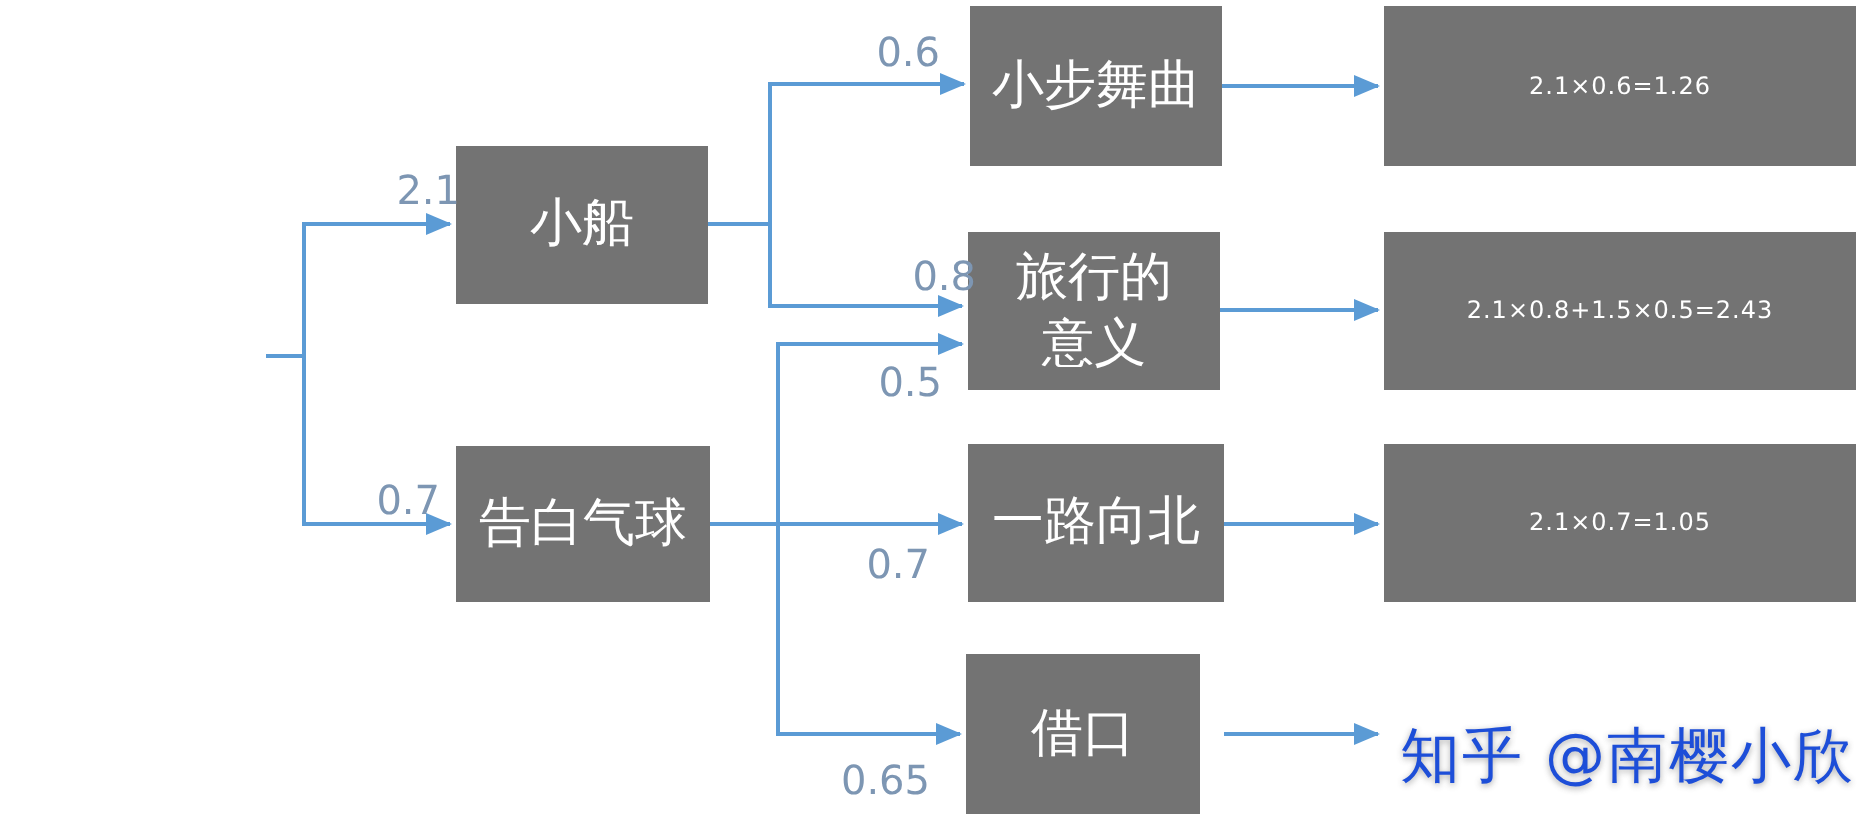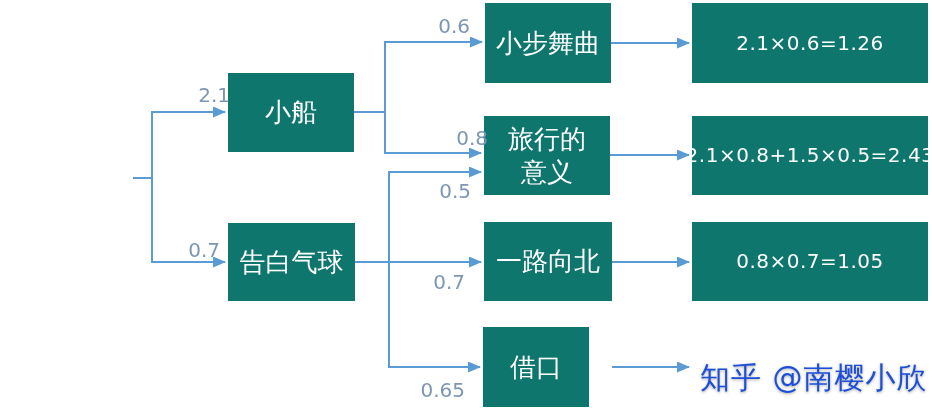--- a/index.html
+++ b/index.html
@@ -5,30 +5,30 @@
   html,body{margin:0;padding:0;background:#ffffff;}
   .stage{
     position:relative;
     width:932px;height:416px;
     background:#ffffff;
     font-family:"DejaVu Sans","Liberation Sans",sans-serif;
     overflow:hidden;
   }
   .node{
     position:absolute;
-    background:#0f766e;
+    background:#737373;
     color:#ffffff;
     display:flex;align-items:center;justify-content:center;
     text-align:center;
     white-space:pre-line;
     line-height:1.25;
     box-sizing:border-box;
   }
   .node.label26{font-size:26px;}
-  .node.result{font-size:20px;letter-spacing:0.5px;}
+  .node.result{font-size:12px;letter-spacing:0.5px;}
   .weight{
     position:absolute;
     width:60px;
     text-align:right;
     color:#7D96B3;
     font-size:20px;
     line-height:22px;
   }
   svg.connectors{position:absolute;left:0;top:0;width:932px;height:416px;}
   .watermark{
@@ -69,25 +69,25 @@
   </svg>
 
 
   <div class="node label26" style="left:228px;top:73px;width:126px;height:79px;">小船</div>
   <div class="node label26" style="left:228px;top:223px;width:127px;height:78px;">告白气球</div>
 
   <div class="node label26" style="left:485px;top:3px;width:126px;height:80px;">小步舞曲</div>
   <div class="node label26" style="left:484px;top:116px;width:126px;height:79px;">旅行的
 意义</div>
   <div class="node label26" style="left:484px;top:222px;width:128px;height:79px;">一路向北</div>
-  <div class="node label26" style="left:483px;top:327px;width:106px;height:80px;">借口</div>
+  <div class="node label26" style="left:483px;top:327px;width:117px;height:80px;">借口</div>
 
   <div class="node result" style="left:692px;top:3px;width:236px;height:80px;">2.1×0.6=1.26</div>
   <div class="node result" style="left:692px;top:116px;width:236px;height:79px;text-align:center;">2.1×0.8+1.5×0.5=2.43</div>
-  <div class="node result" style="left:692px;top:222px;width:236px;height:79px;">0.8×0.7=1.05</div>
+  <div class="node result" style="left:692px;top:222px;width:236px;height:79px;">2.1×0.7=1.05</div>
 
   <div class="weight" style="left:170px;top:84px;">2.1</div>
   <div class="weight" style="left:160px;top:239px;">0.7</div>
   <div class="weight" style="left:410px;top:15px;">0.6</div>
   <div class="weight" style="left:428px;top:127px;">0.8</div>
   <div class="weight" style="left:411px;top:180px;">0.5</div>
   <div class="weight" style="left:405px;top:271px;">0.7</div>
   <div class="weight" style="left:405px;top:379px;">0.65</div>
 
   <div class="watermark">知乎 @南樱小欣</div>

